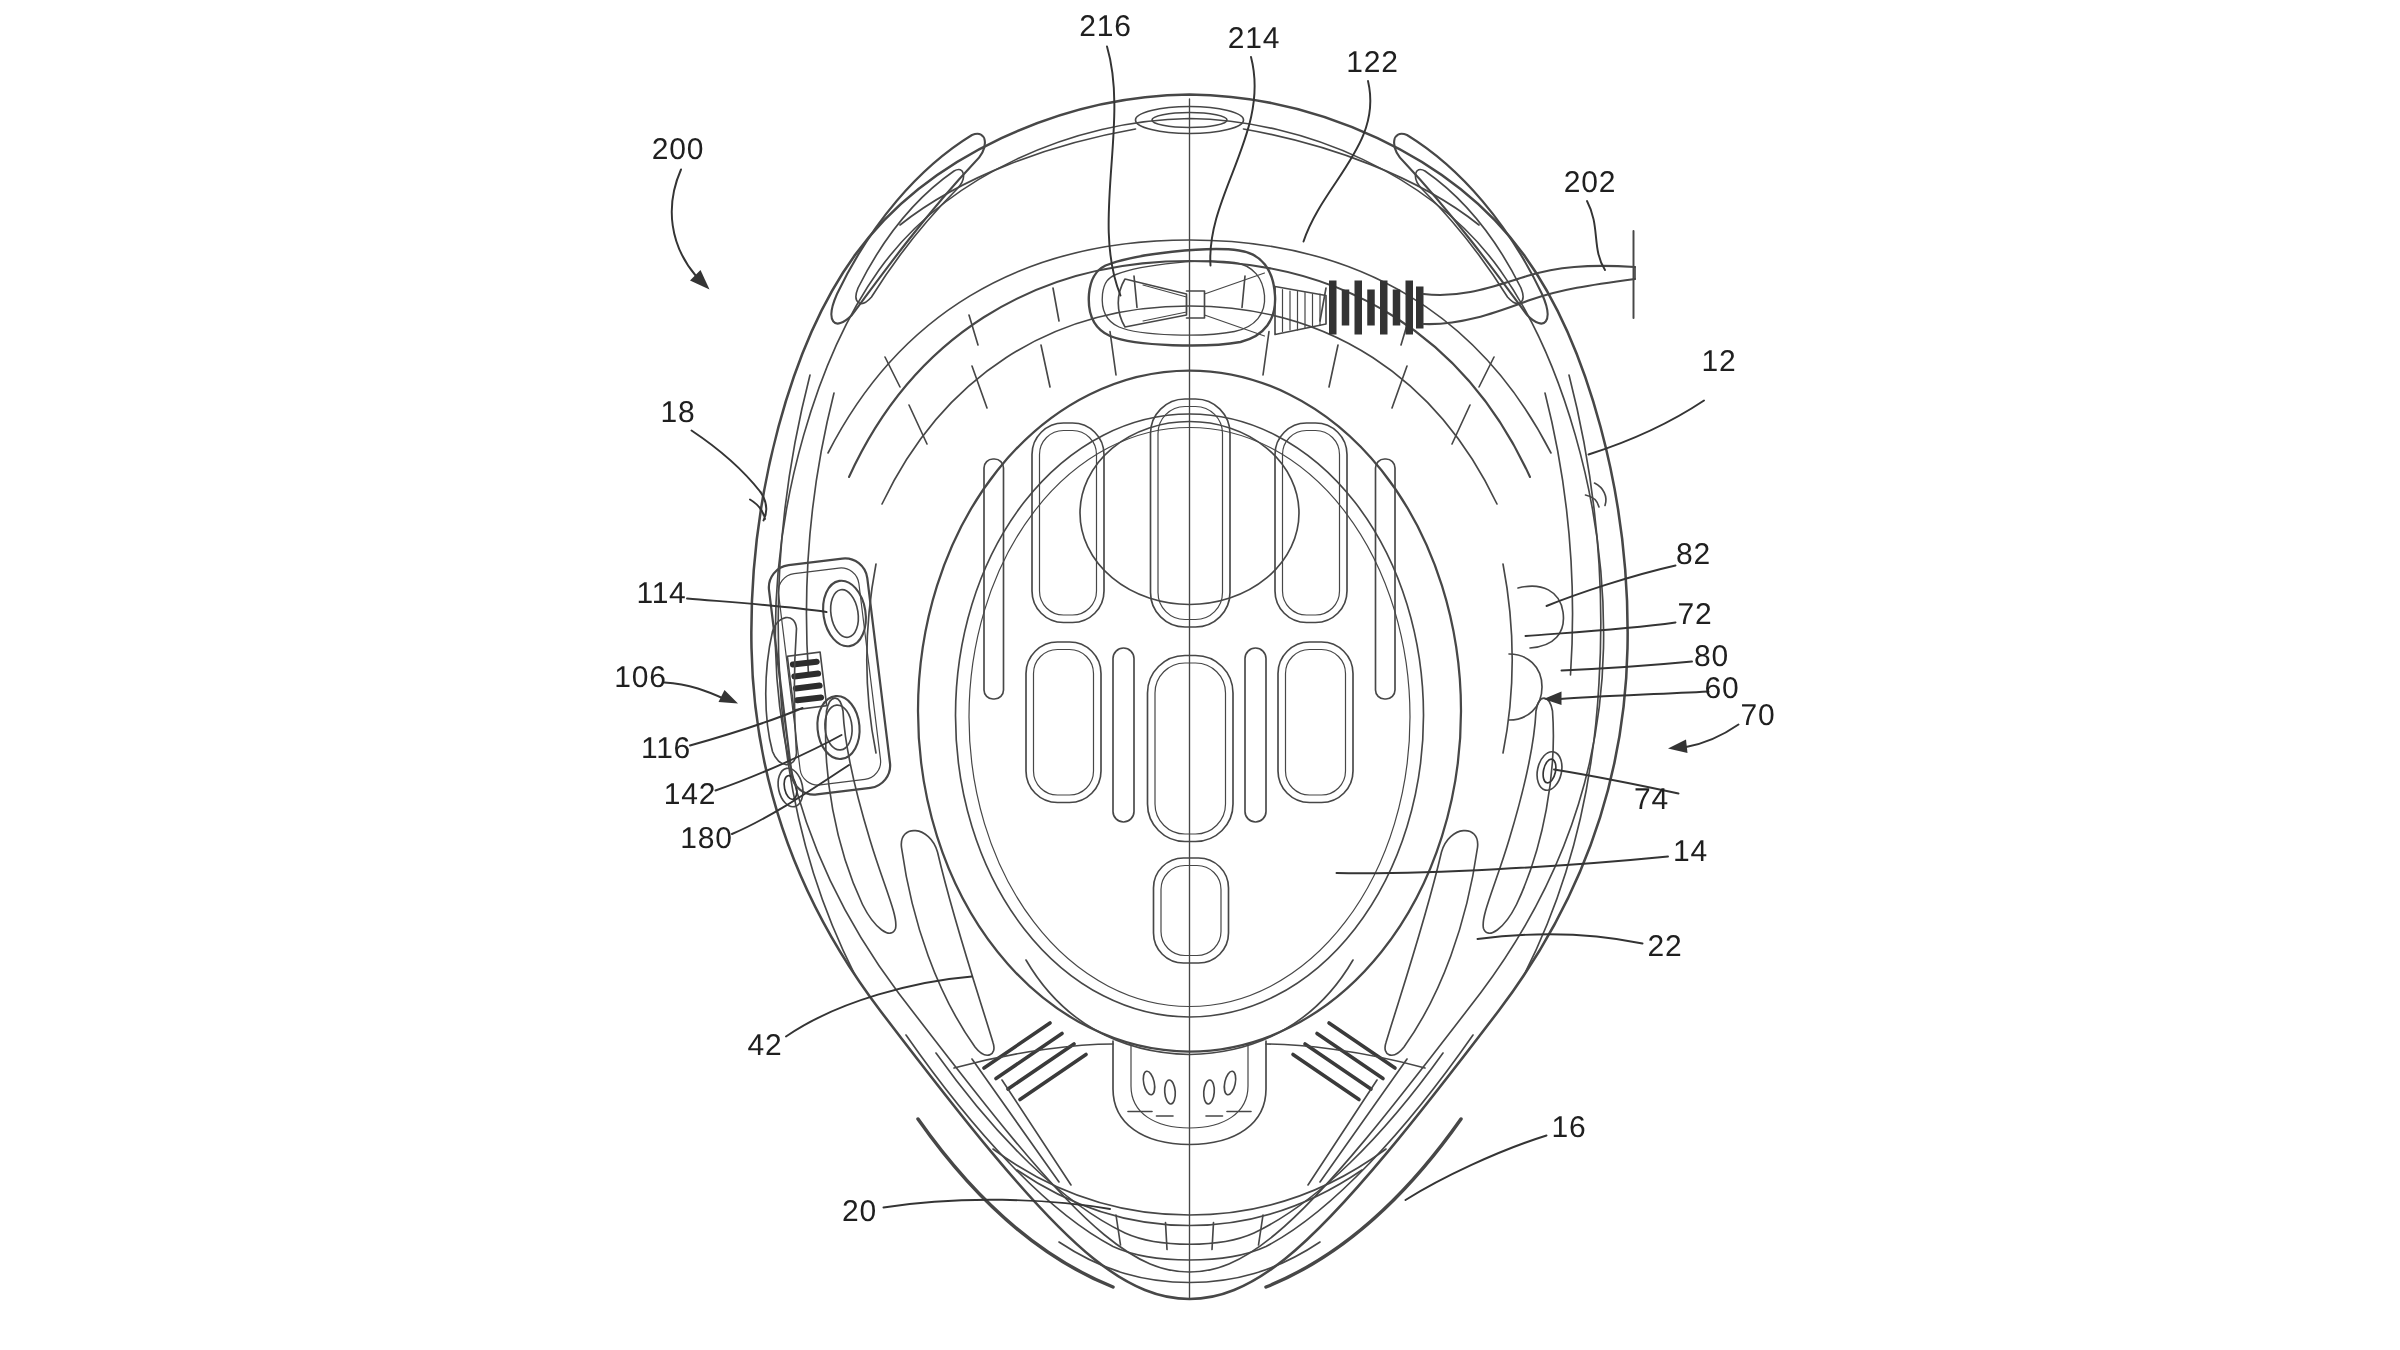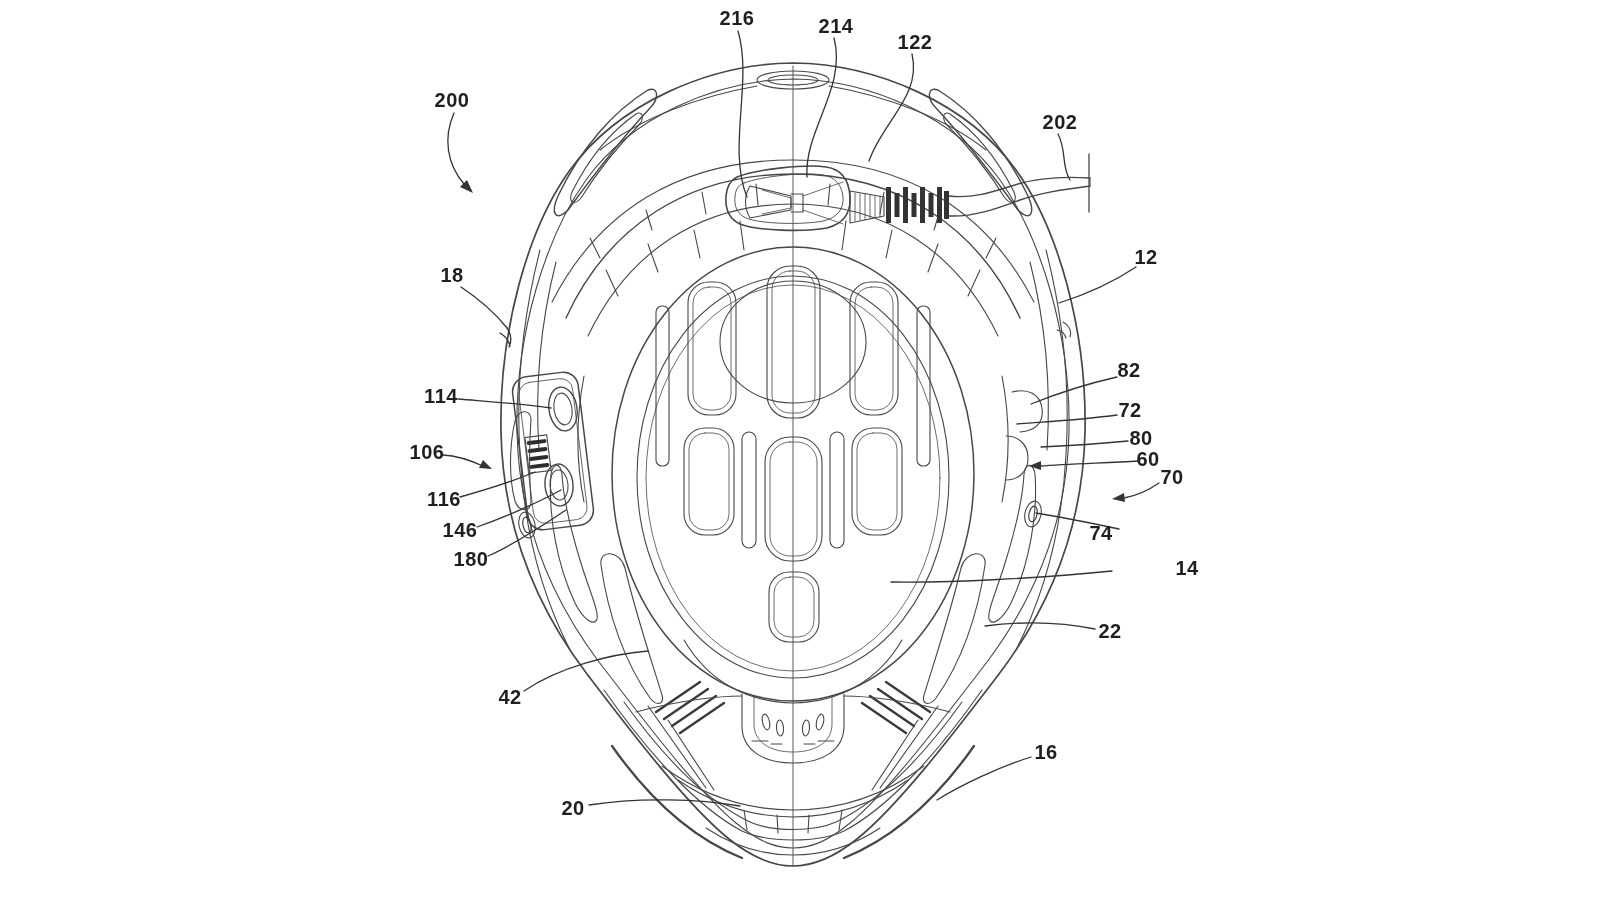--- a/index.html
+++ b/index.html
@@ -13,21 +13,20 @@
   .stage svg{position:absolute;left:0;top:0;}
   .ref{
     position:absolute;
     transform:translate(-50%,-50%);
     font-size:20px;
     line-height:1;
     color:#1f1f1f;
     letter-spacing:.5px;
     white-space:nowrap;
     user-select:none;
-    font-weight:bold;
   }
 </style>
 </head>
 <body>
 
 <div class="stage">
 
 <svg width="1600" height="900" viewBox="0 0 1600 900" fill="none" stroke="#474747" stroke-width="1.1" stroke-linecap="round" stroke-linejoin="round">
 
   <g>
@@ -234,31 +233,31 @@
     <path d="M 589 805 C 639 797 700 799 740 806"></path>
   </g>
 </svg>
 
 <div class="ref" style="left:452px;top:100px">200</div>
 <div class="ref" style="left:737px;top:18px">216</div>
 <div class="ref" style="left:836px;top:26px">214</div>
 <div class="ref" style="left:915px;top:42px">122</div>
 <div class="ref" style="left:1060px;top:122px">202</div>
 <div class="ref" style="left:452px;top:275px">18</div>
-<div class="ref" style="left:1146px;top:257px">12</div>
+<div class="ref" style="left:1146px;top:241px">12</div>
 <div class="ref" style="left:441px;top:396px">114</div>
 <div class="ref" style="left:427px;top:452px">106</div>
 <div class="ref" style="left:444px;top:499px">116</div>
-<div class="ref" style="left:460px;top:530px">146</div>
+<div class="ref" style="left:460px;top:530px">142</div>
 <div class="ref" style="left:471px;top:559px">180</div>
 <div class="ref" style="left:1129px;top:370px">82</div>
 <div class="ref" style="left:1130px;top:410px">72</div>
 <div class="ref" style="left:1141px;top:438px">80</div>
 <div class="ref" style="left:1148px;top:459px">60</div>
 <div class="ref" style="left:1172px;top:477px">70</div>
 <div class="ref" style="left:1101px;top:533px">74</div>
-<div class="ref" style="left:1187px;top:568px">14</div>
+<div class="ref" style="left:1127px;top:568px">14</div>
 <div class="ref" style="left:1110px;top:631px">22</div>
 <div class="ref" style="left:1046px;top:752px">16</div>
 <div class="ref" style="left:510px;top:697px">42</div>
 <div class="ref" style="left:573px;top:808px">20</div>
 
 </div>
 
 </body></html>

